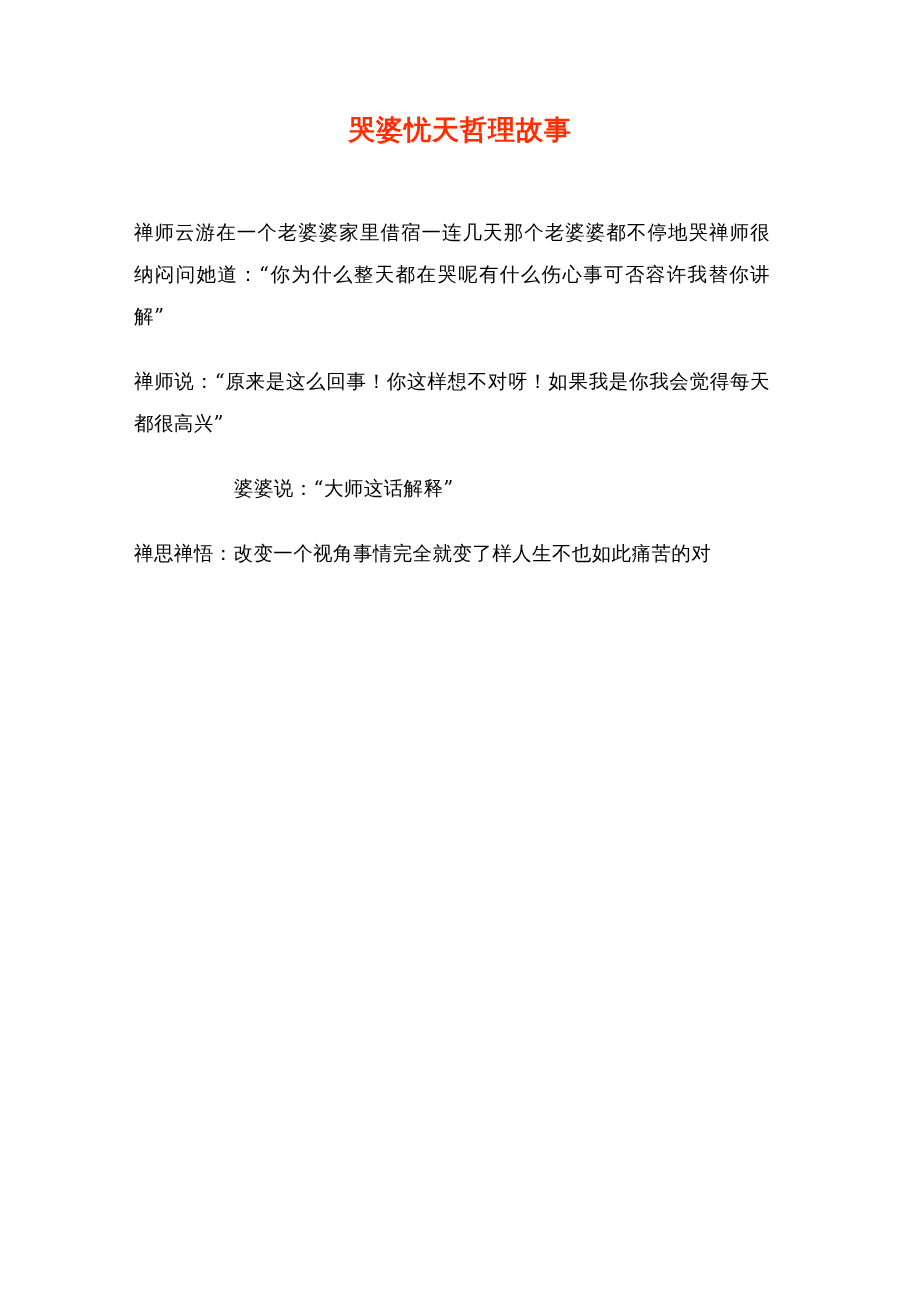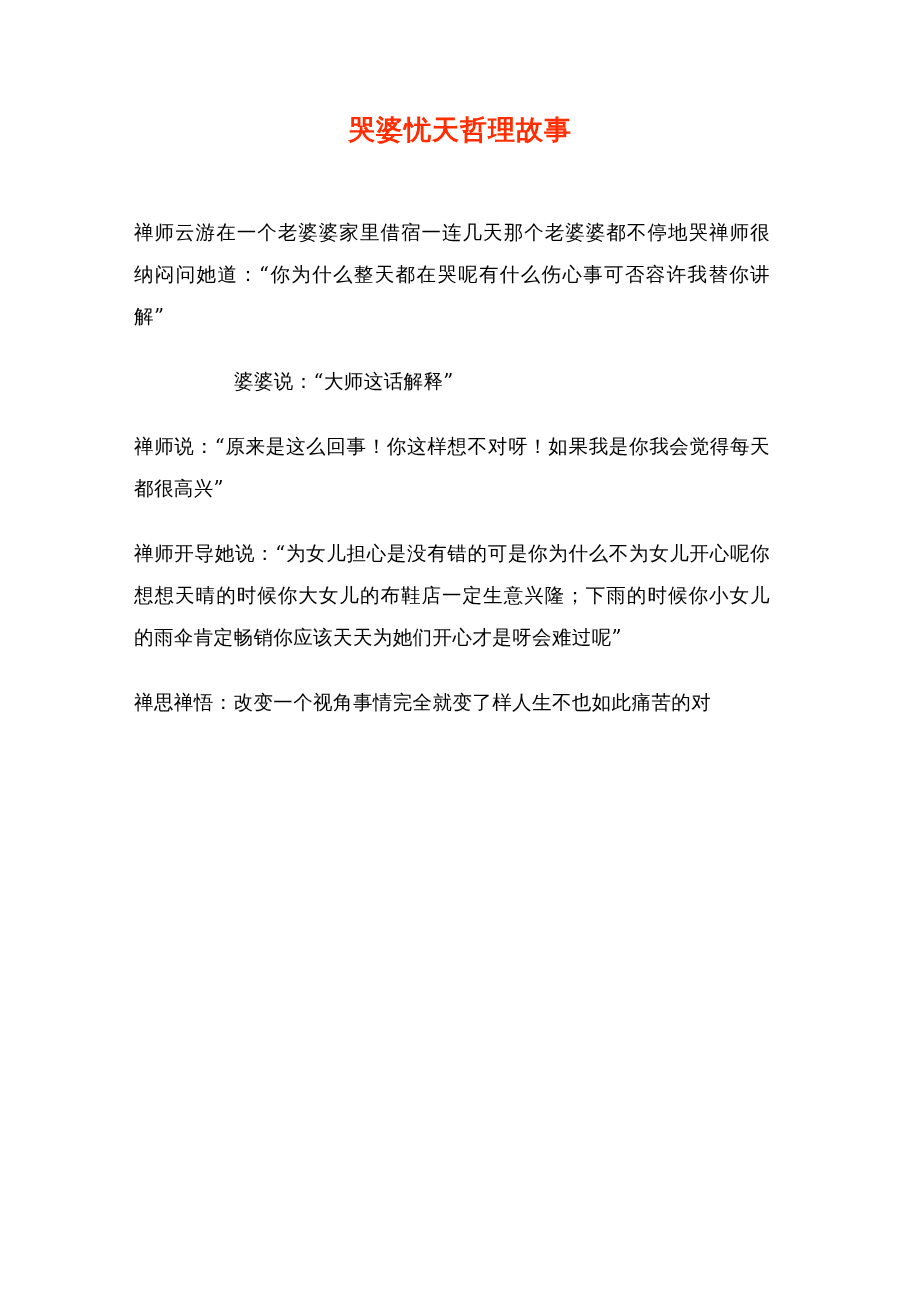--- a/index.html
+++ b/index.html
@@ -63,23 +63,22 @@
 <body>
 
 <div class="page">
 
   <h1 class="doc-title">哭婆忧天哲理故事</h1>
 
   <div class="body-block">
     <p class="para">禅师云游在一个老婆婆家里借宿一连几天那个老婆婆都不停地哭禅师很纳闷问她道：“你为什么整天都在哭呢有什么伤心事可否容许我替你讲解”</p>
 
 
+    <p class="para">禅师说：“原来是这么回事！你这样想不对呀！如果我是你我会觉得每天都很高兴”</p>
+
     <p class="para indent-center">婆婆说：“大师这话解释”</p>
 
-    <p class="para">禅师说：“原来是这么回事！你这样想不对呀！如果我是你我会觉得每天都很高兴”</p>
-
-    <p class="para">禅师开导她说：“为女儿担心是没有错的可是你为什么不为女儿开心呢你想想天晴的时候你大女儿的布鞋店一定生意兴隆；下雨的时候你小女儿的雨伞肯定畅销你应该天天为她们开心才是呀会难过呢”</p>
 
 
     <p class="para last">禅思禅悟：改变一个视角事情完全就变了样人生不也如此痛苦的对</p>
   </div>
 
 </div>
 
 </body></html>

